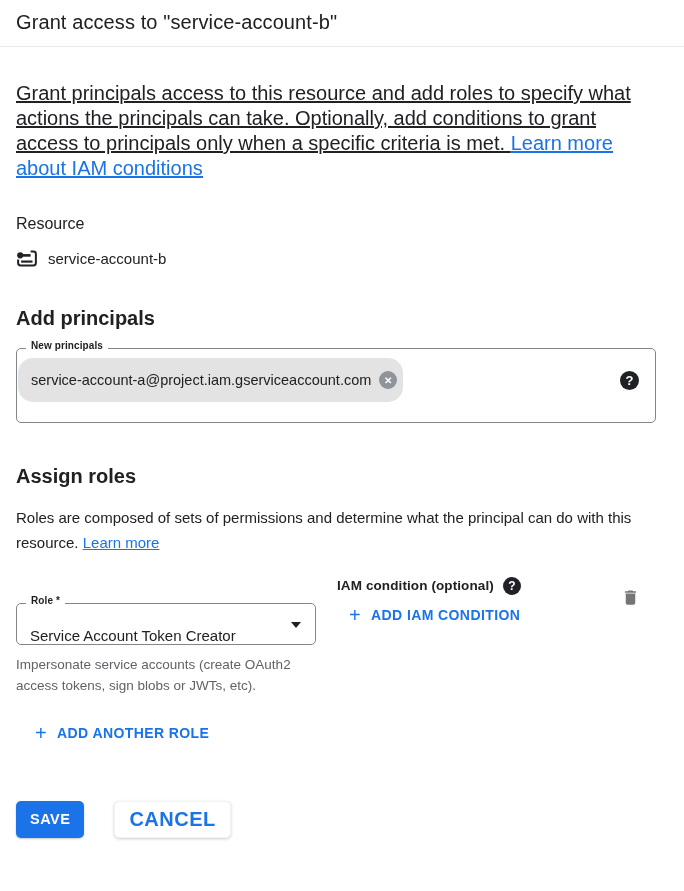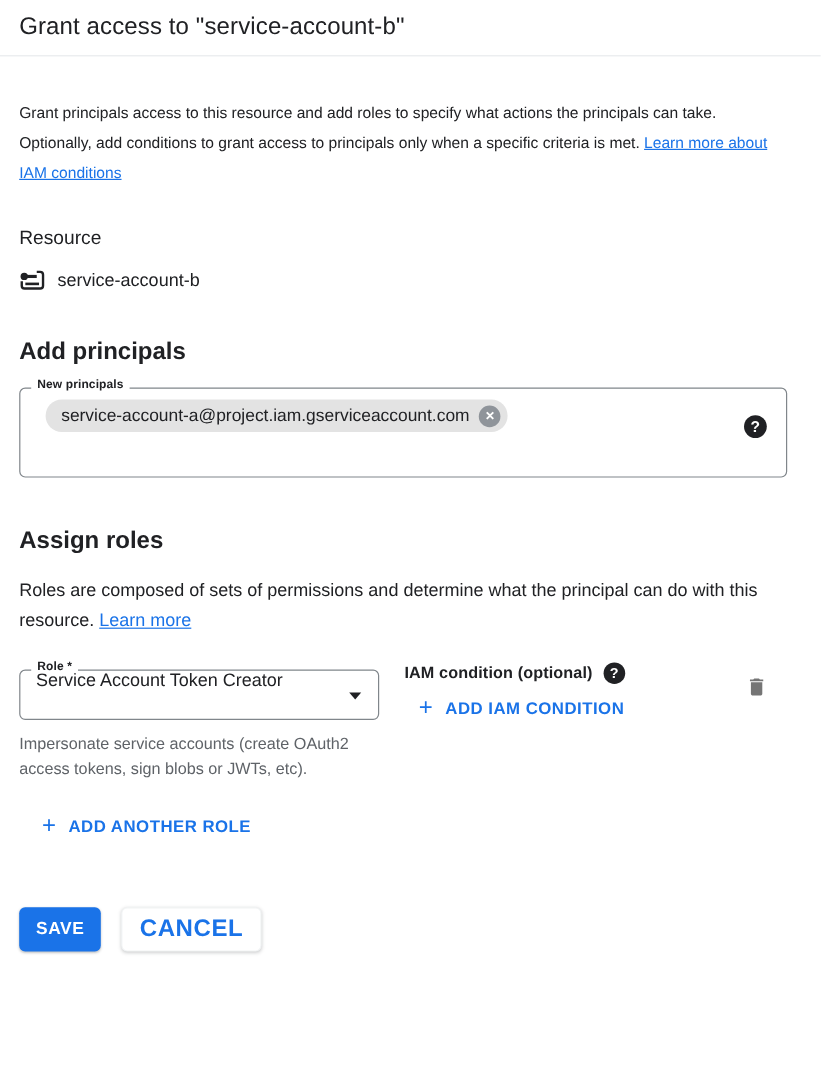--- a/index.html
+++ b/index.html
@@ -10,46 +10,46 @@
     font-family: "Liberation Sans", sans-serif;
     color: #202124;
     overflow: hidden;
     position: relative;
   }
   .dialog-header { padding: 9px 16px 10px 16px; border-bottom: 1px solid #e8eaed; }
   .dialog-title { font-size: 20px; font-weight: 400; line-height: 27px; letter-spacing: .1px; }
 
   .content { padding: 0 16px; }
 
-  .intro { margin-top: 34px; font-size: 13px; line-height: 25px; max-width: 645px; }
+  .intro { margin-top: 34px; font-size: 20px; line-height: 25px; max-width: 645px; text-decoration: underline; }
   .link { color: #1a73e8; text-decoration: underline; cursor: pointer; }
 
   .resource-heading { margin-top: 33px; font-size: 16px; font-weight: 400; line-height: 20px; }
   .resource-row { margin-top: 15px; display: flex; align-items: center; gap: 10px; font-size: 15px; }
 
   .section-heading { margin-top: 38px; font-size: 20px; font-weight: 700; line-height: 24px; }
   .section-heading.assign { margin-top: 41px; }
   .section-desc { margin-top: 13px; font-size: 15px; line-height: 25px; max-width: 645px; }
 
   .principals-field {
     position: relative; margin-top: 18px;
     width: 640px; height: 75px;
     border: 1px solid #80868b; border-radius: 5px;
   }
   .field-label {
     position: absolute; top: -9px; left: 9px;
     background: #fff; padding: 0 5px;
     font-size: 10px; font-weight: 600; color: #202124; letter-spacing: .1px;
   }
   .chip {
-    position: absolute; top: 9px; left: 21px;
+    position: absolute; top: 9px; left: 1px;
     display: inline-flex; align-items: center; gap: 8px;
     background: #e3e3e3; border-radius: 15px;
     padding: 4px 6px 4px 13px;
-    font-size: 14.5px; color: #202124; height: 27px;
+    font-size: 14.5px; color: #202124; height: 44px;
   }
   .chip-close {
     width: 18px; height: 18px; border-radius: 50%;
     background: #8f949a; color: #ffffff;
     font-size: 10px; font-weight: 700;
     display: flex; align-items: center; justify-content: center;
     cursor: pointer;
   }
   .help-icon {
     width: 19px; height: 19px; border-radius: 50%;
@@ -58,22 +58,22 @@
     display: inline-flex; align-items: center; justify-content: center;
     flex: none;
   }
   .principals-field > .help-icon { position: absolute; right: 16px; top: 22px; }
 
   .roles-row { margin-top: 28px; display: flex; align-items: flex-start; }
   .role-col { width: 300px; flex: none; }
   .role-field {
     position: relative; width: 300px; height: 42px;
     border: 1px solid #80868b; border-radius: 5px;
-    display: flex; align-items: flex-start;
-    padding: 0 36px 0 13px; font-size: 15px; cursor: pointer;
+    display: flex; align-items: flex-end;
+    padding: 0 36px 0 13px; font-size: 15px; cursor: pointer; margin-top: 20px;
   }
   .caret-down {
     position: absolute; right: 14px; top: 18px;
     width: 0; height: 0;
     border-left: 5px solid transparent; border-right: 5px solid transparent;
     border-top: 6px solid #202124;
   }
   .role-helper { margin-top: 9px; font-size: 13.5px; line-height: 21px; color: #5f6368; max-width: 290px; }
 
   .condition-col { flex: 1 1 auto; margin-left: 21px; margin-top: -6px; }
@@ -85,21 +85,21 @@
     cursor: pointer; background: none; border: none; padding: 0;
     font-family: inherit;
   }
   .add-condition-btn { margin-top: 11px; margin-left: 12px; }
   .plus-glyph { font-size: 20px; font-weight: 500; line-height: 18px; }
 
   .trash-btn { margin-left: auto; margin-right: 28px; margin-top: 4px; cursor: pointer; background: none; border: none; padding: 0; }
 
   .add-role-row { margin-top: 28px; padding-left: 19px; }
 
-  .footer { margin-top: 57px; padding: 0 16px; display: flex; gap: 17px; }
+  .footer { margin-top: 57px; padding: 0 16px; display: flex; gap: 30px; }
   .save-btn {
     min-width: 68px; height: 37px;
     background: #1a73e8; color: #fff;
     border: none; border-radius: 5px;
     font-size: 14.5px; font-weight: 600; letter-spacing: .5px;
     font-family: inherit; cursor: pointer;
     box-shadow: 0 1px 2px rgba(60,64,67,.3);
     padding: 0 14px;
   }
   .cancel-btn {

